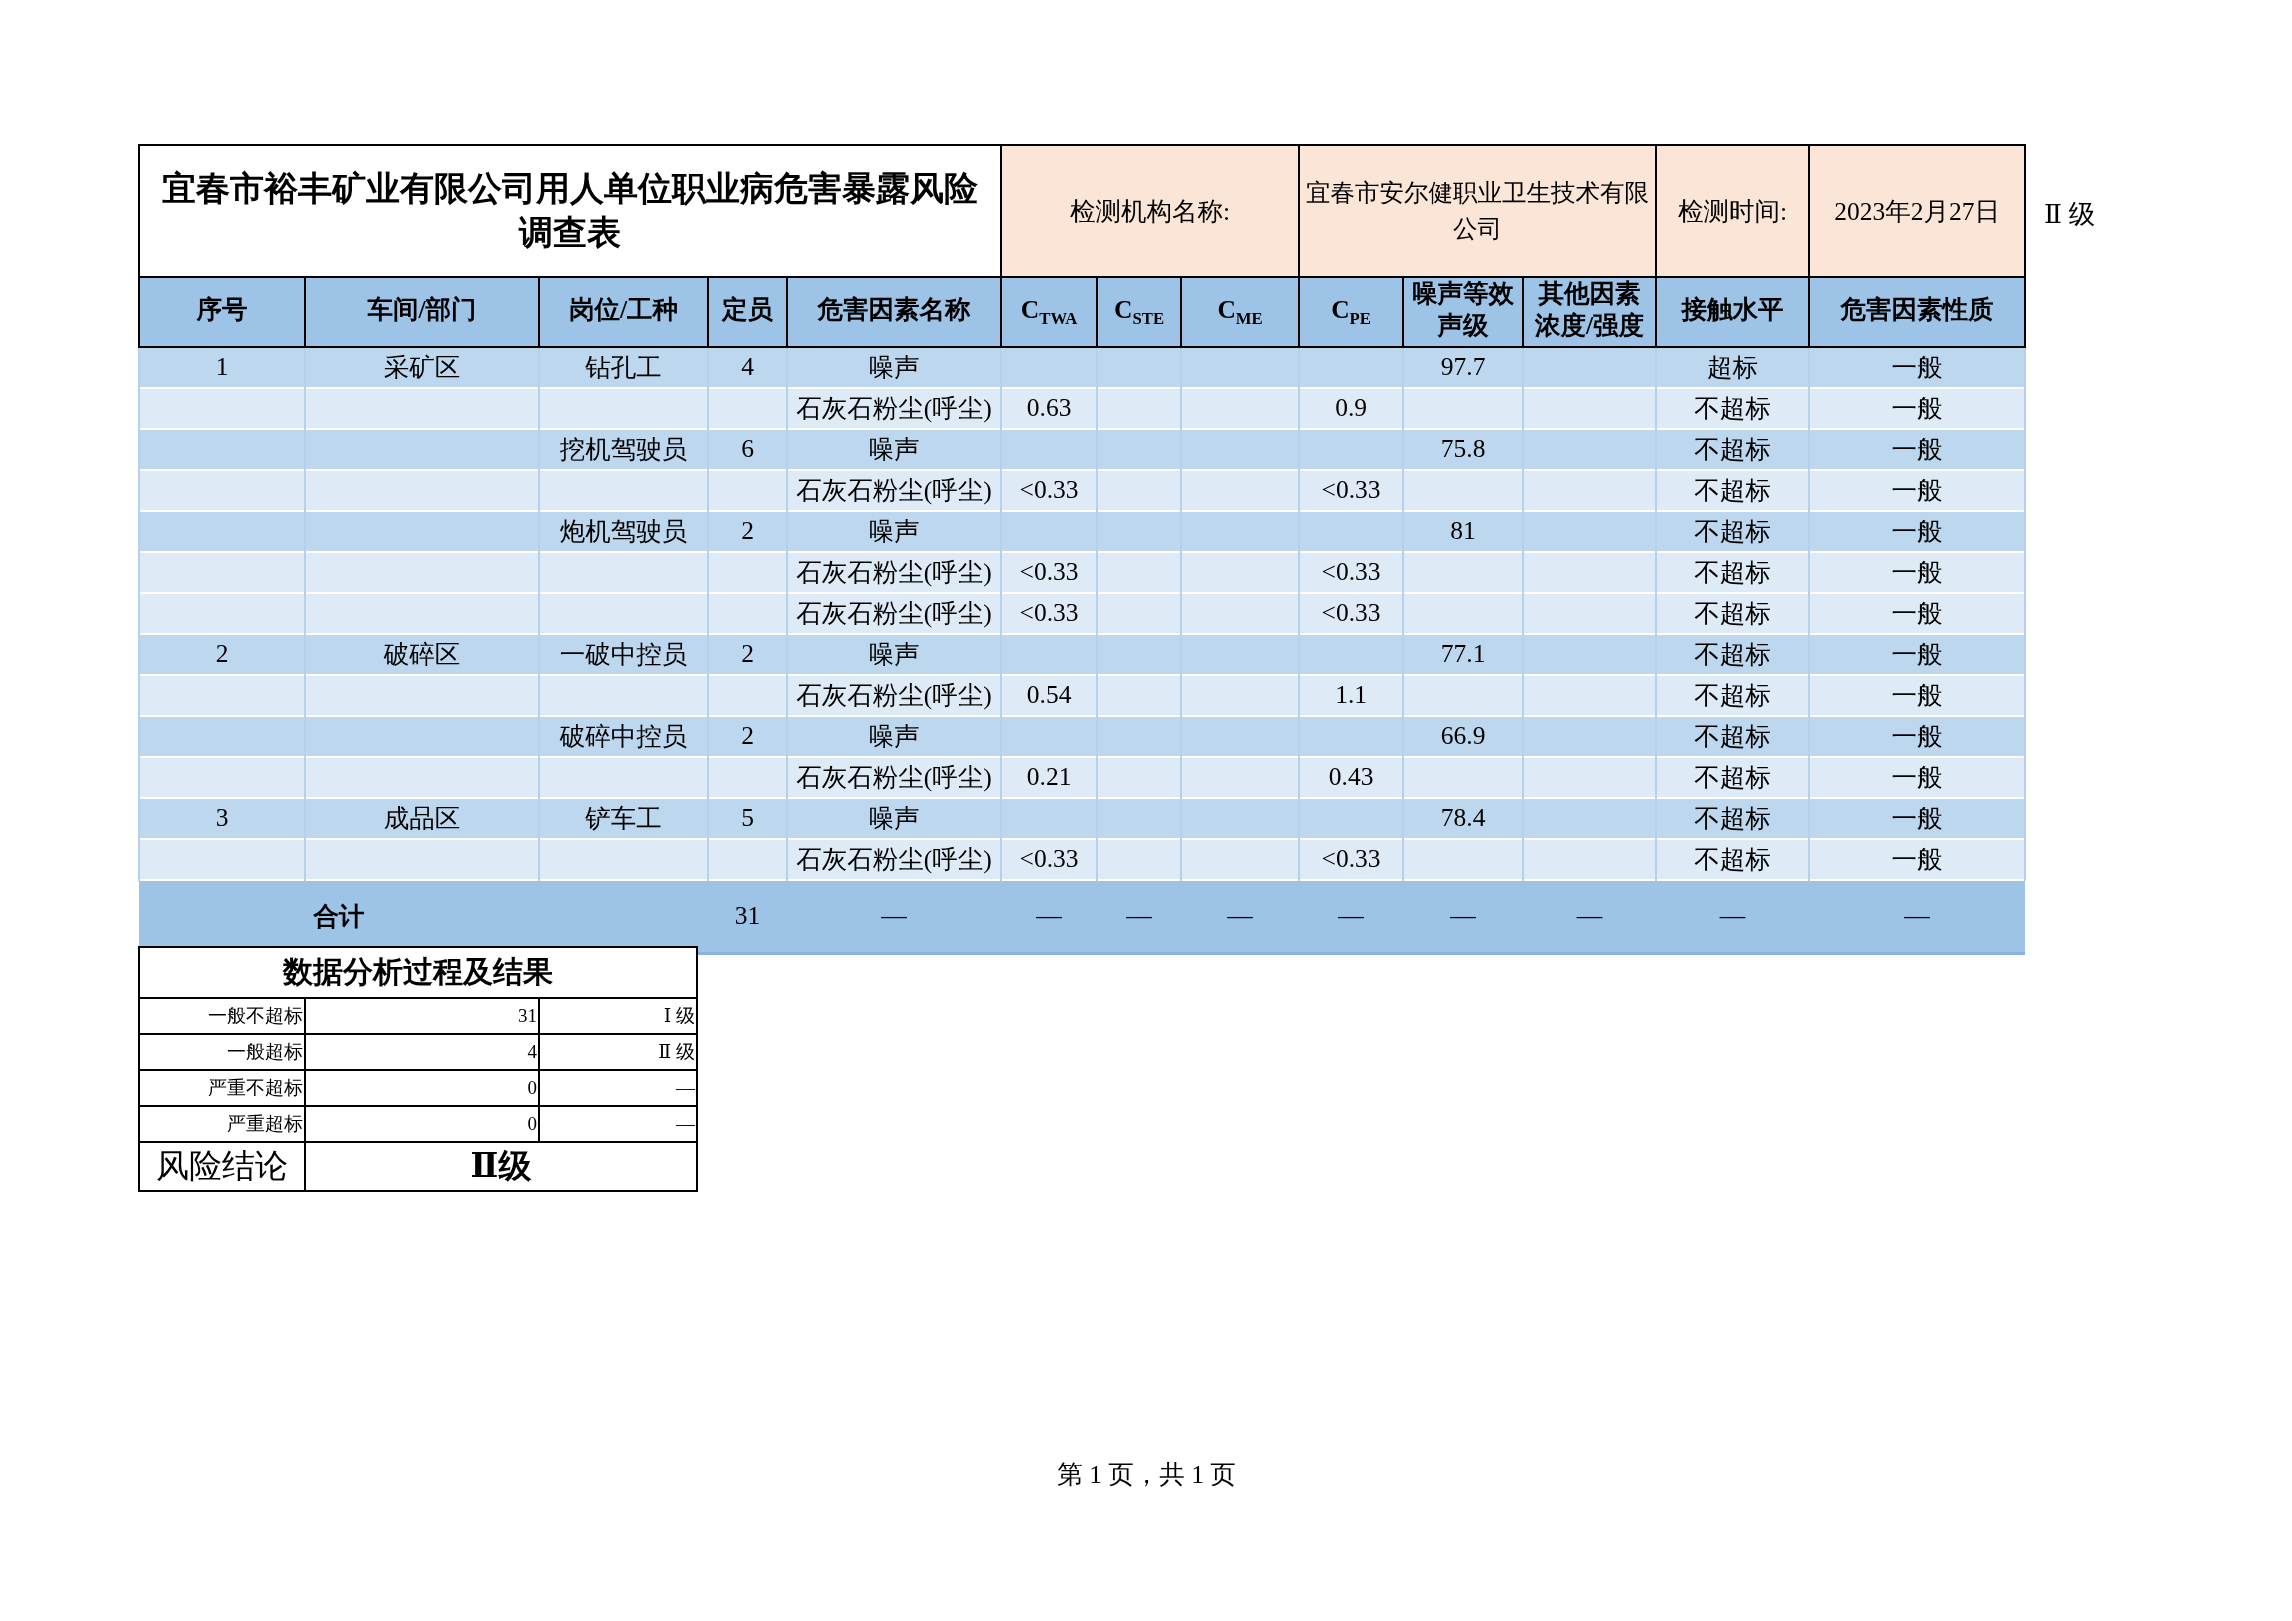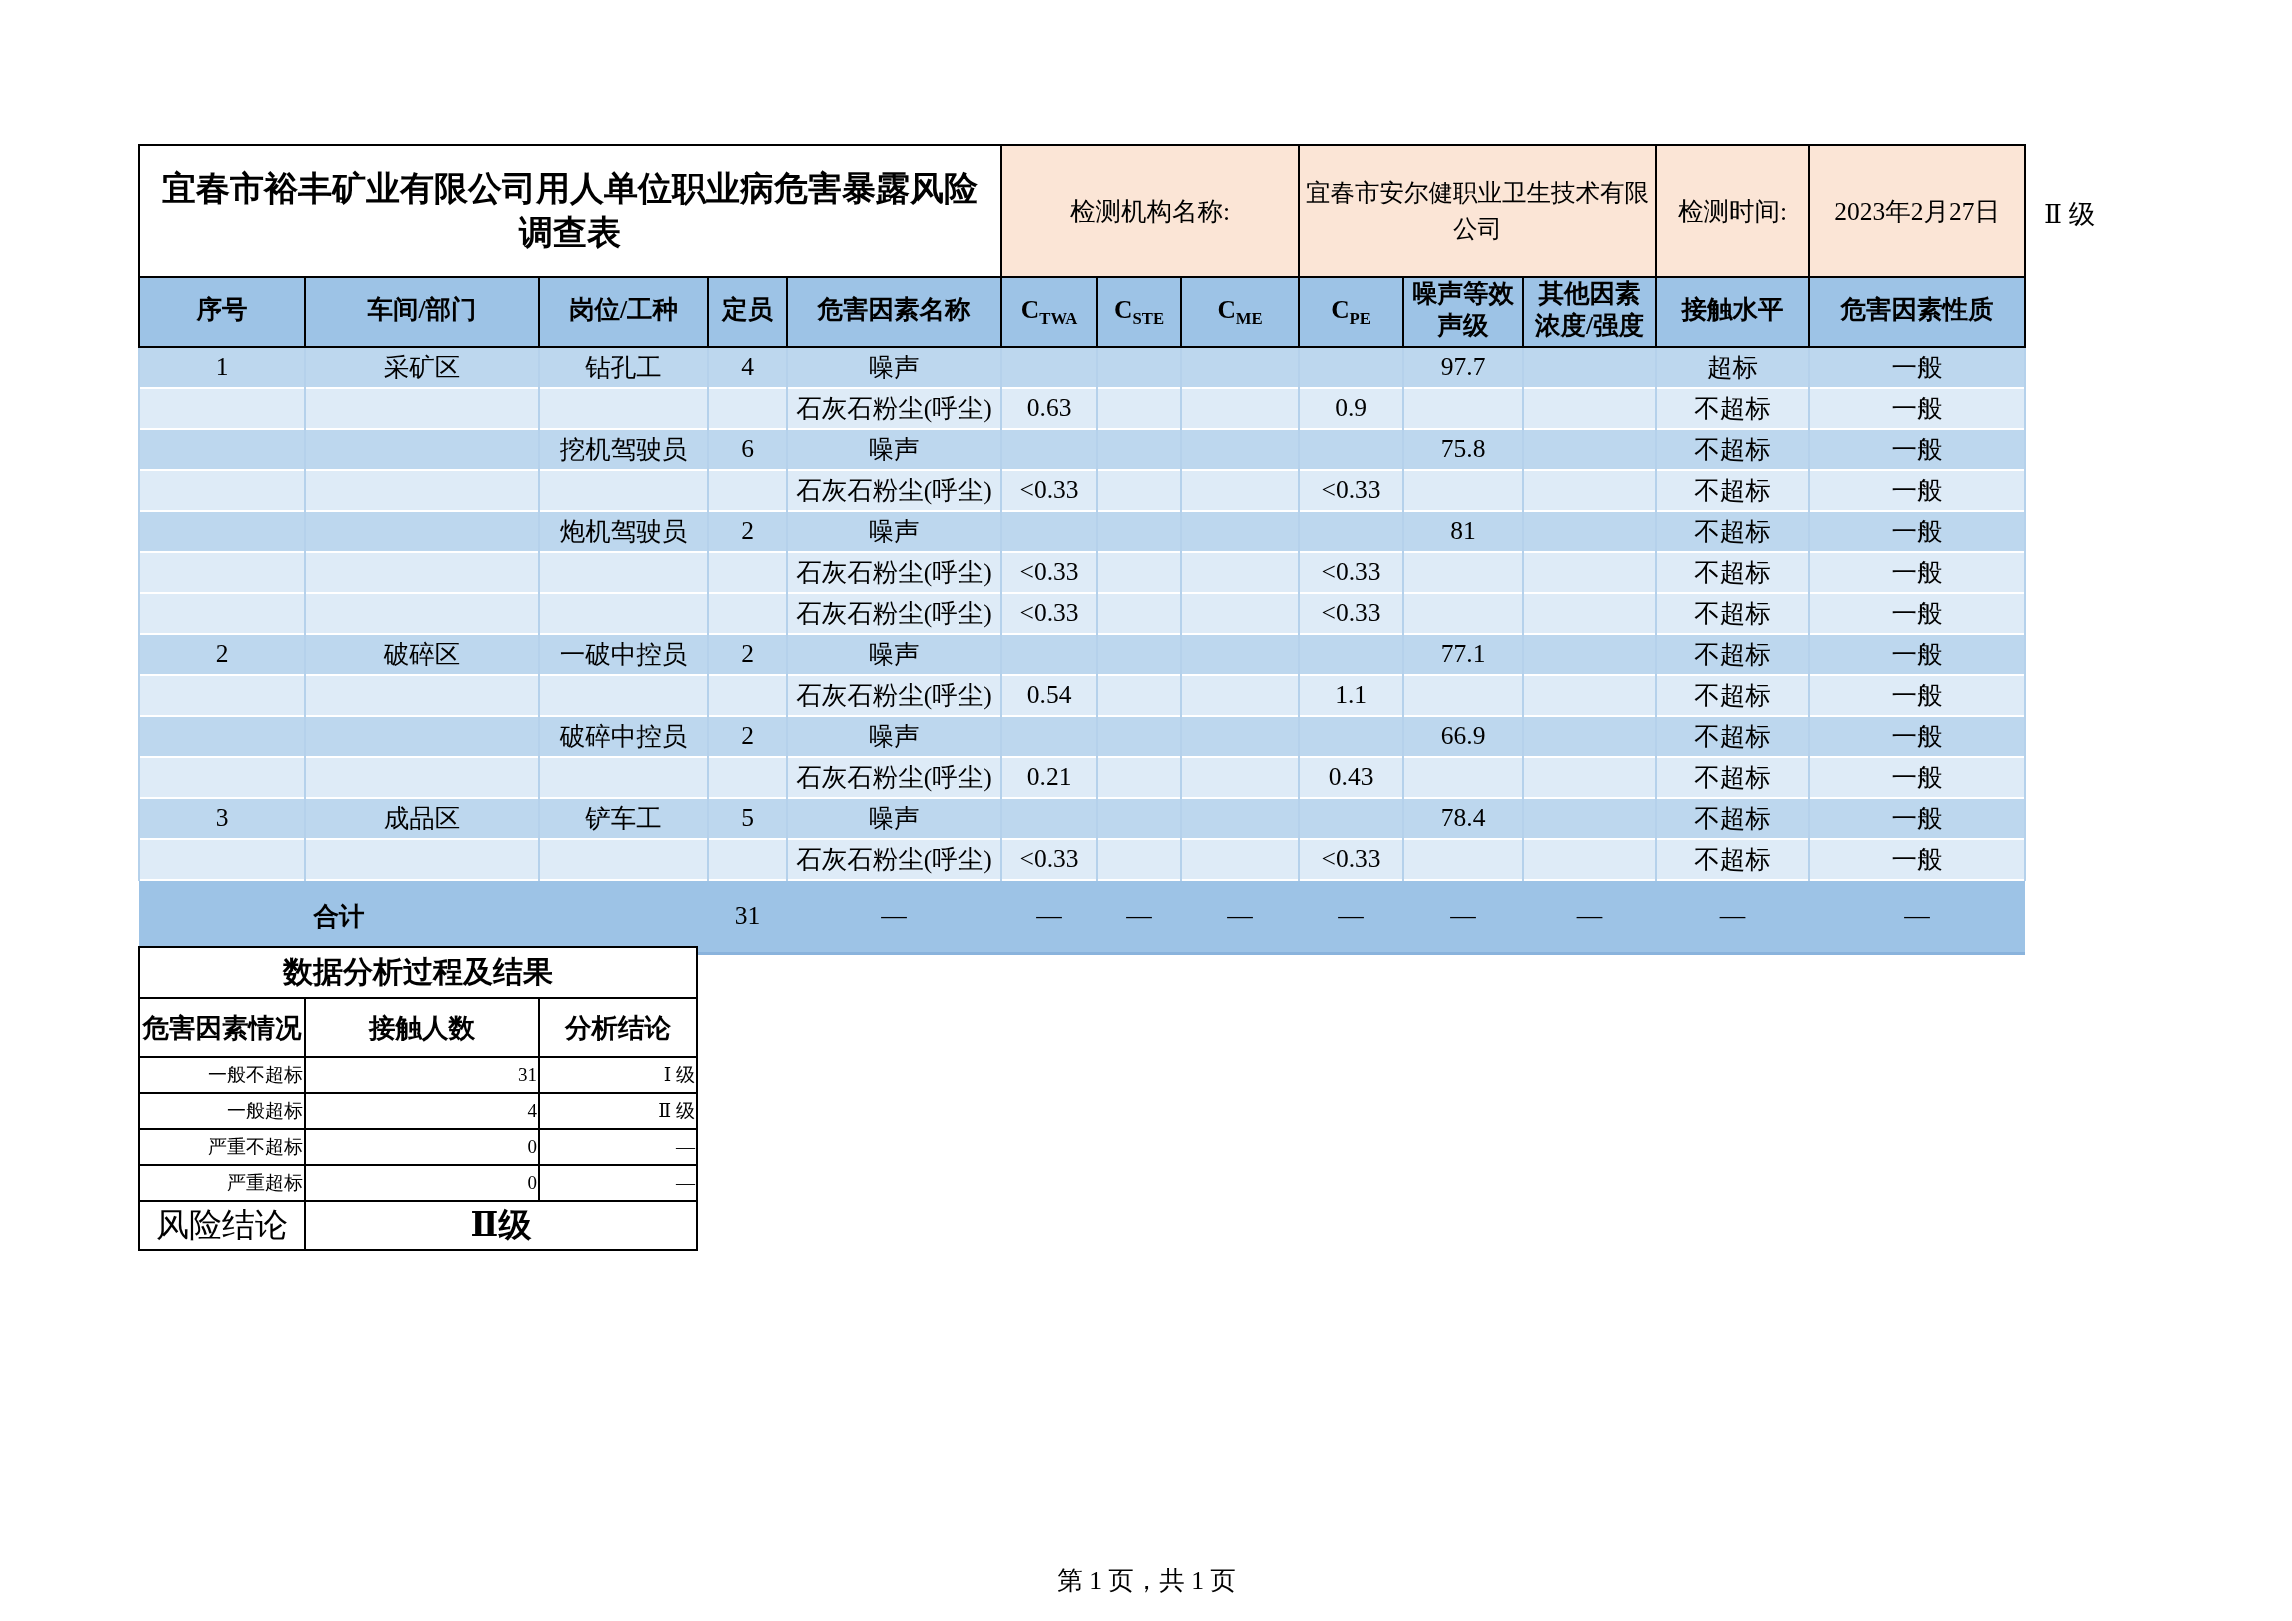--- a/index.html
+++ b/index.html
@@ -39,21 +39,21 @@
   .analysis { position:absolute; left:138px; top:946px; width:558px; }
   .analysis td, .analysis th { border:2.9px solid #000; background:#fff; text-align:center; vertical-align:middle; }
   .a-title td { height:47px; font-size:30px; font-weight:bold;margin-top:24px; }
   .a-head th  { height:55px; font-size:26.5px; font-weight:bold; }
   .analysis tbody td { height:32px; font-size:19px;text-align:right; }
   .a-concl td { height:33px; font-size:33px; }
   .a-concl .concl-value { font-weight:bold; }
 
   
   .grade-label { position:absolute; left:2044px; top:196px; font-size:26.5px; }
-  .footer { position:absolute; left:0; top:1563px; width:2293px; text-align:center; font-size:25.5px; }
+  .footer { position:absolute; left:0; top:1457px; width:2293px; text-align:center; font-size:25.5px; }
 </style>
 </head>
 <body>
 
 <div class="page">
 
   <table class="main">
     <colgroup>
       <col style="width:166px">
         <col style="width:234px">
@@ -313,25 +313,20 @@
   <table class="analysis">
     <colgroup>
         <col style="width:166px">
         <col style="width:234px">
         <col style="width:158px">
       </colgroup>
     <thead>
       <tr class="a-title">
         <td colspan="3">数据分析过程及结果</td>
       </tr>
-      <tr class="a-head">
-        <th>危害因素情况</th>
-        <th>接触人数</th>
-        <th>分析结论</th>
-      </tr>
     </thead>
     <tbody>
         <tr>
           <td>一般不超标</td>
           <td>31</td>
           <td>Ⅰ 级</td>
         </tr>
         <tr>
           <td>一般超标</td>
           <td>4</td>

